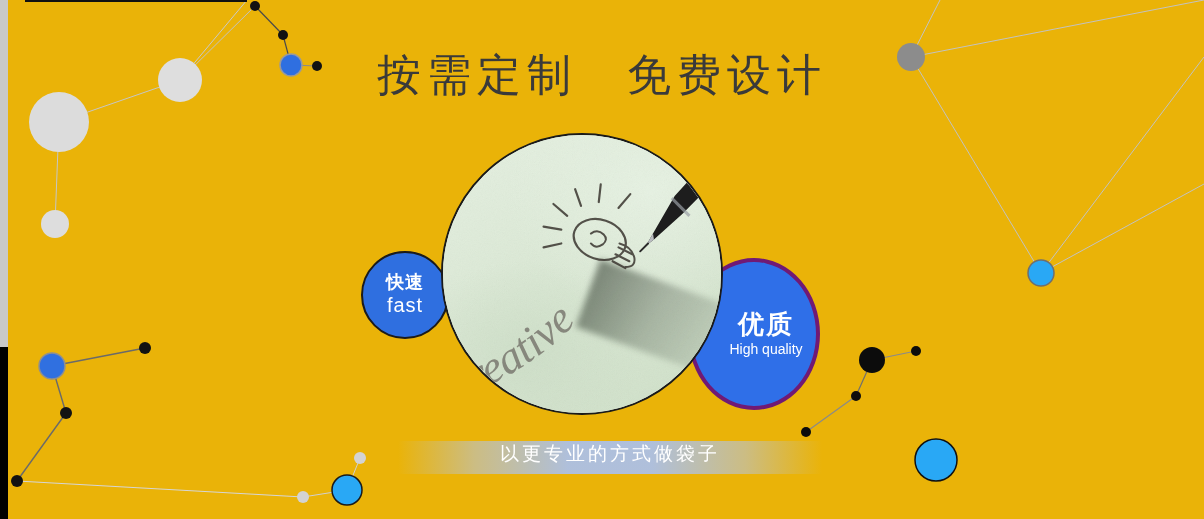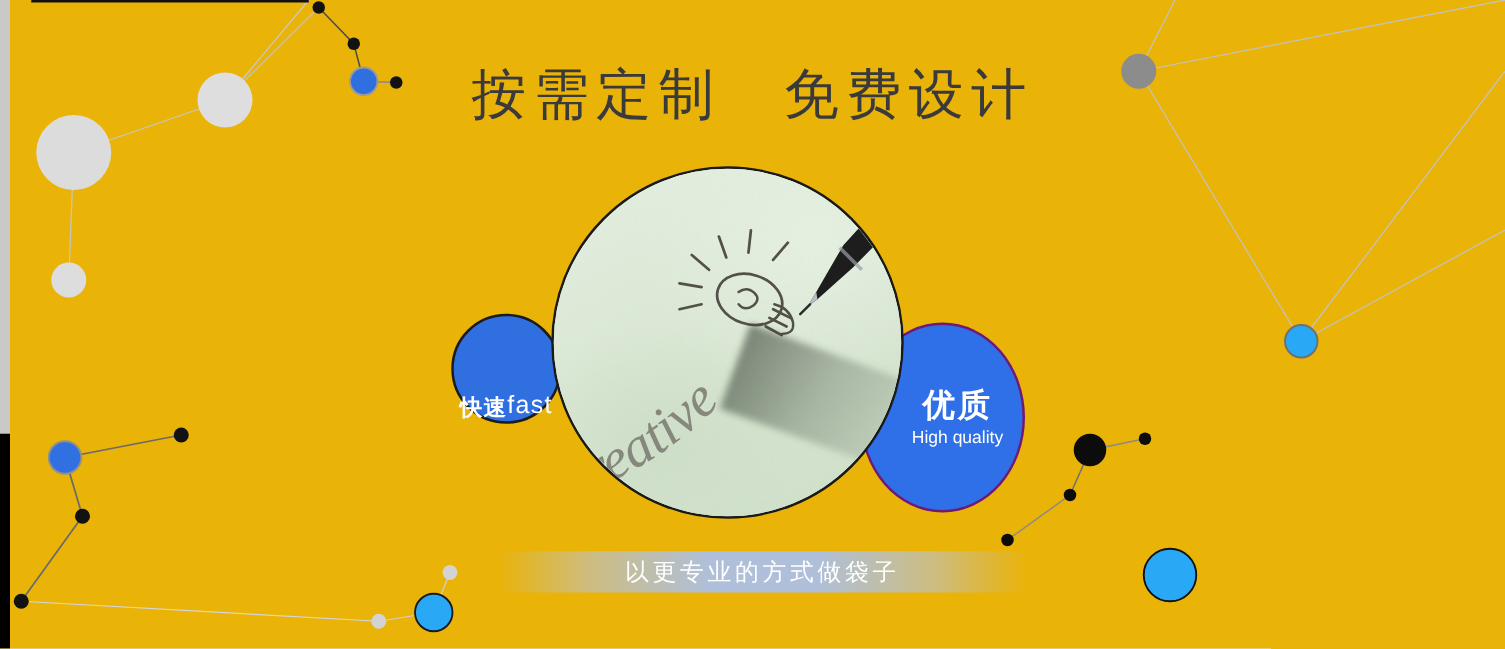--- a/index.html
+++ b/index.html
@@ -64,22 +64,22 @@
   
   .circle-fast {
     position: absolute;
     left: 361px; top: 251px;
     width: 88px; height: 88px;
     border-radius: 50%;
     background: #2f6fe0;
     border: 2px solid #1b1b1b;
     box-sizing: border-box;
     display: flex;
-    flex-direction: row;
-    align-items: flex-end;
+    flex-direction: column;
+    align-items: center;
     justify-content: center;
     color: #ffffff;
     z-index: 2;
   }
   .circle-fast .cn {
     font-size: 18px;
     font-weight: bold;
     letter-spacing: 1px;
     line-height: 1.15;
   }
@@ -88,21 +88,21 @@
     letter-spacing: 1px;
     line-height: 1.3;
   }
 
   .circle-quality {
     position: absolute;
     left: 688px; top: 258px;
     width: 132px; height: 152px;
     border-radius: 50%;
     background: #2f6fe8;
-    border: 2px solid #701a75;
+    border: 4px solid #701a75;
     box-sizing: border-box;
     display: flex;
     flex-direction: column;
     align-items: center;
     justify-content: center;
     color: #ffffff;
     z-index: 2;
     padding-left: 24px;
   }
   .circle-quality .cn {
@@ -162,21 +162,21 @@
     left: 398px; top: 441px;
     width: 424px; height: 33px;
     background: linear-gradient(90deg,
        rgba(179,197,232,0) 0%,
        rgba(179,197,232,0.55) 18%,
        rgba(172,192,230,0.95) 40%,
        rgba(172,192,230,0.95) 60%,
        rgba(179,197,232,0.55) 82%,
        rgba(179,197,232,0) 100%);
     display: flex;
-    align-items: center;
+    align-items: flex-start;
     justify-content: center;
     z-index: 4;
   }
   .slogan-bar .slogan-text {
     font-size: 19px;
     color: #ffffff;
     letter-spacing: 3px;
     white-space: nowrap;
   }
 </style>

